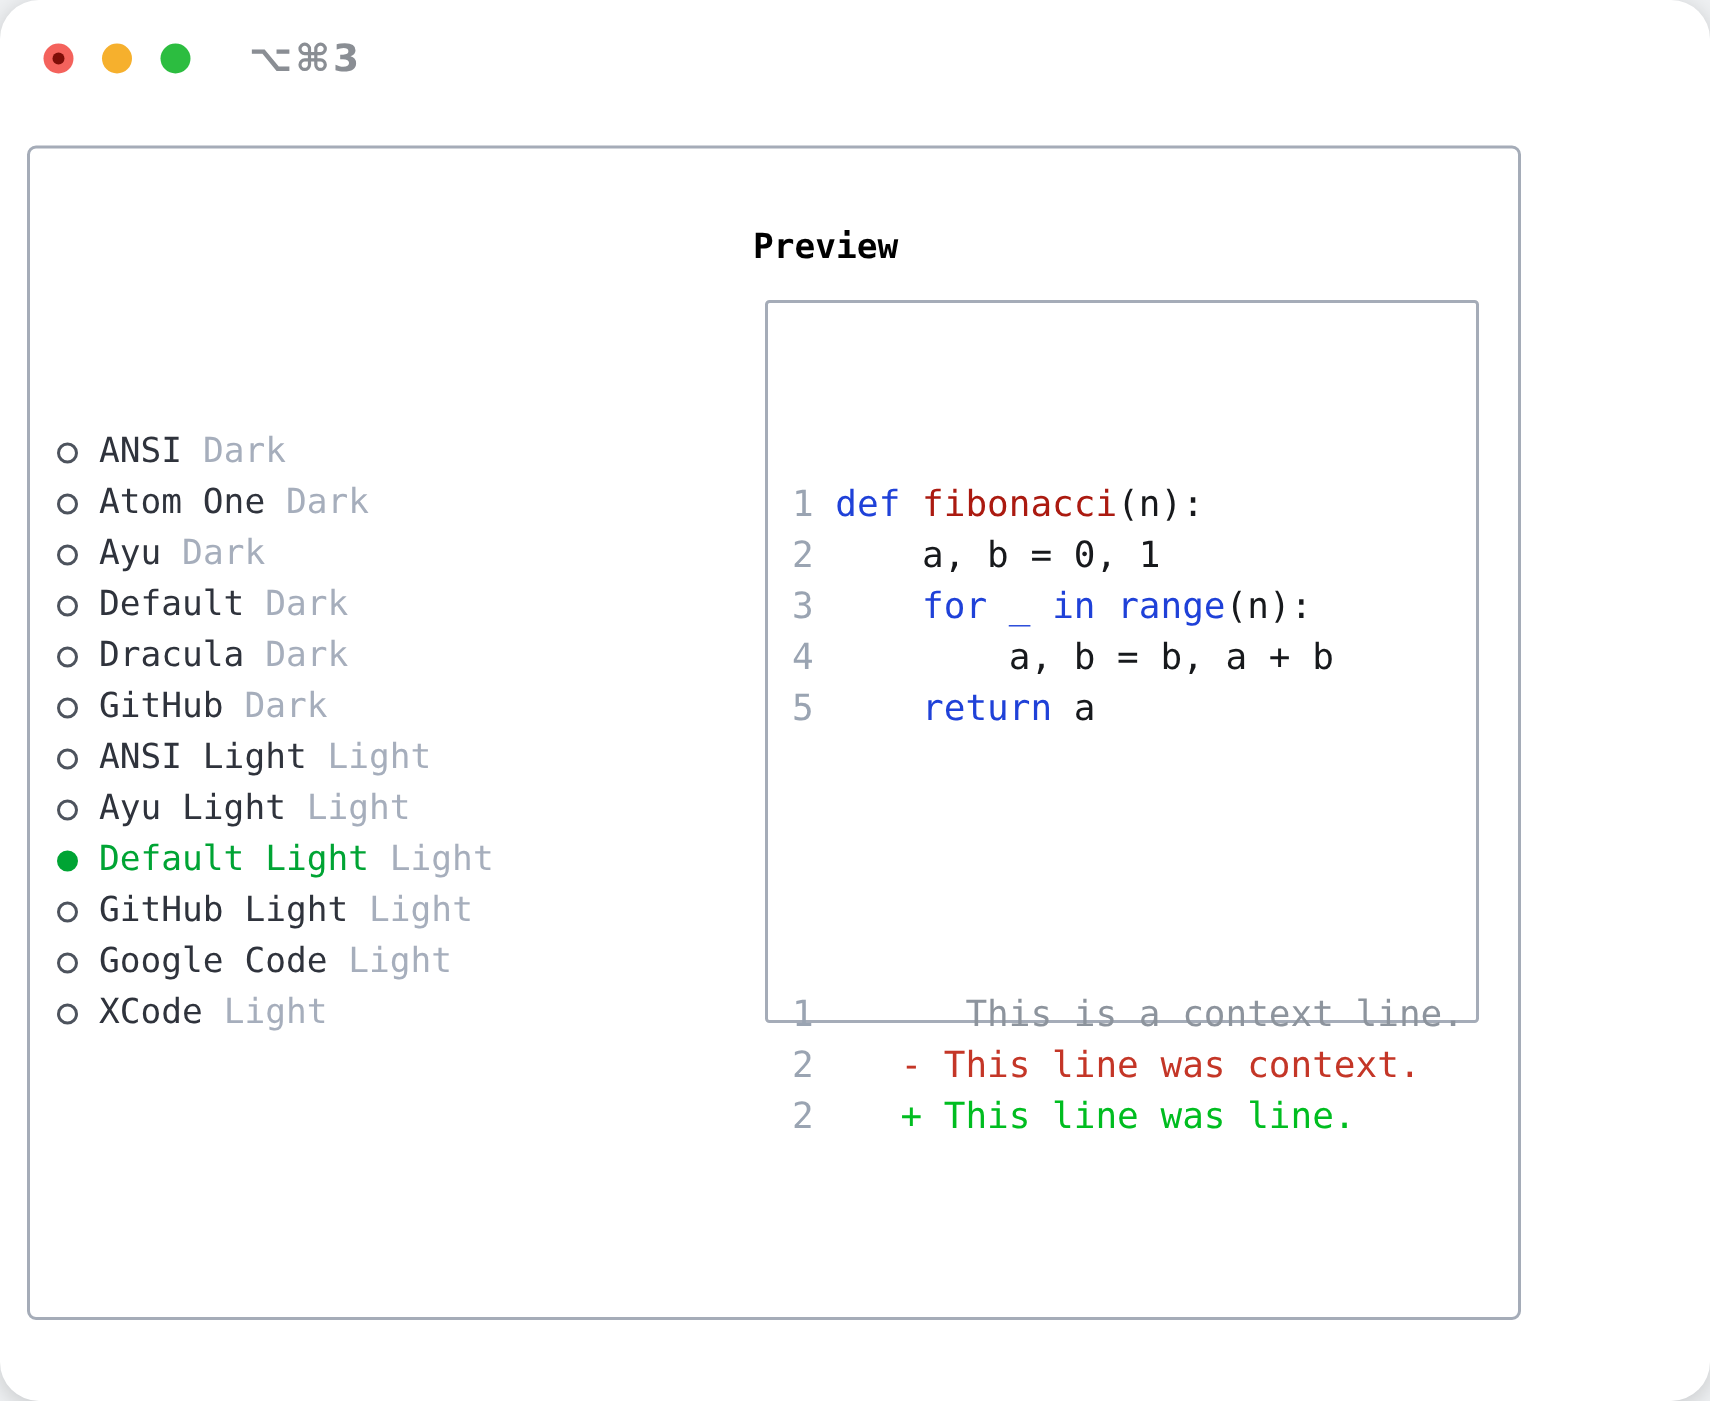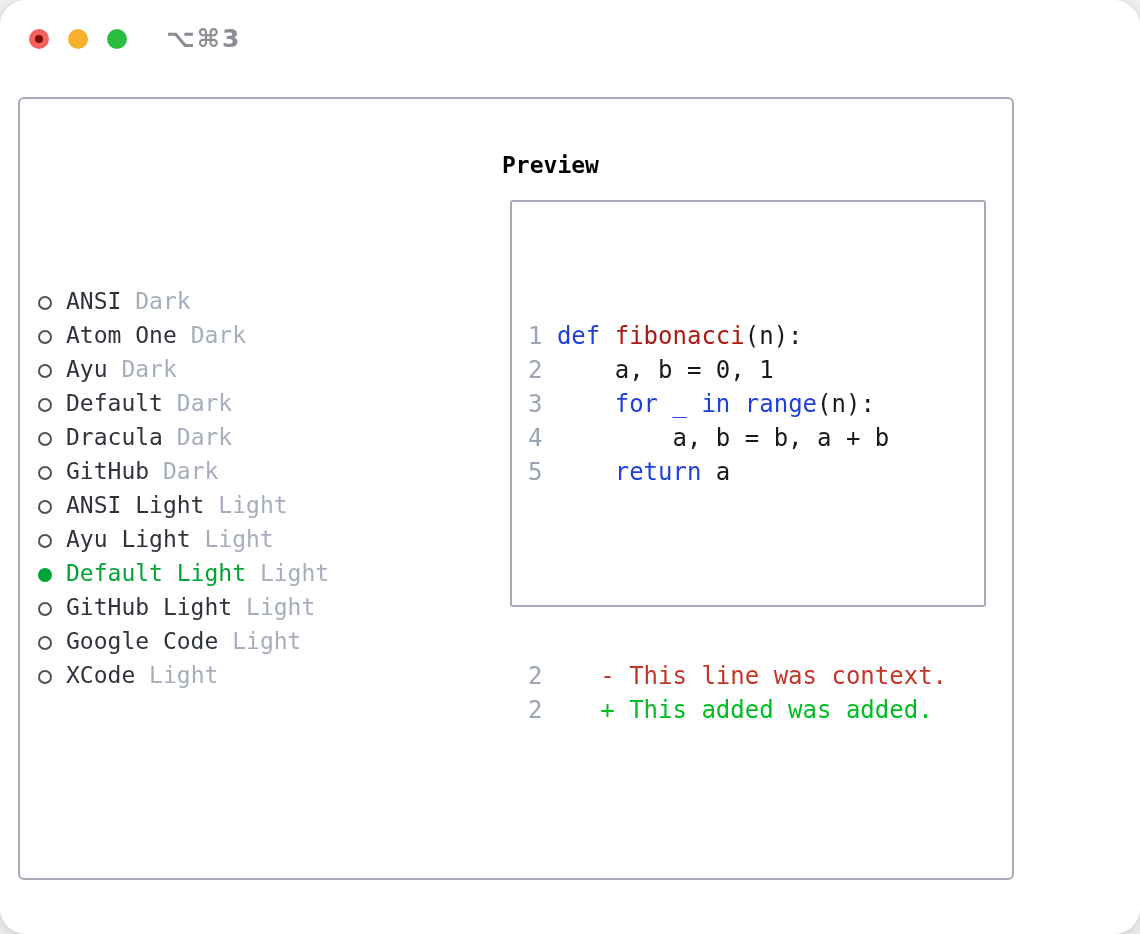--- a/index.html
+++ b/index.html
@@ -36,21 +36,21 @@
   }
   .mk .circ.sel{background:var(--selected);border-color:var(--selected)}
   .hdr{font-weight:700;color:#000}
   .sel-text{color:var(--selected)}
   .muted{color:var(--muted)}
   .preview-title{
     position:absolute;left:482px;top:49px;line-height:34px;
     font-size:23px;font-weight:700;color:#000;
   }
   .pbox{
-    position:absolute;left:490px;top:101px;width:476px;height:407px;
+    position:absolute;left:490px;top:101px;width:476px;height:482px;
     border:2px solid var(--border);border-radius:3px;box-sizing:border-box;
   }
   .pcontent{
     position:absolute;left:16px;top:49px;
     font-size:24px;line-height:34px;white-space:pre;
   }
   .ln{color:var(--line_number)}
   .c-keyword{color:var(--keyword)}
   .c-function{color:var(--function)}
   .c-code_text{color:var(--code_text)}
@@ -83,18 +83,18 @@
       
       
     </div>
 
     <div class="preview-title">Preview</div>
 
     <div class="pbox">
       <div class="pcontent">
         <div id="code-lines"><div class="row"><span class="ln">1 </span><span class="c-keyword">def </span><span class="c-function">fibonacci</span><span class="c-code_text">(n):</span></div><div class="row"><span class="ln">2 </span><span class="c-code_text">    a, b = 0, 1</span></div><div class="row"><span class="ln">3 </span><span class="c-code_text">    </span><span class="c-keyword">for</span><span class="c-code_text"> </span><span class="c-keyword">_</span><span class="c-code_text"> </span><span class="c-keyword">in</span><span class="c-code_text"> </span><span class="c-keyword">range</span><span class="c-code_text">(n):</span></div><div class="row"><span class="ln">4 </span><span class="c-code_text">        a, b = b, a + b</span></div><div class="row"><span class="ln">5 </span><span class="c-code_text">    </span><span class="c-keyword">return</span><span class="c-code_text"> a</span></div></div>
         <div class="row"></div>
-        <div id="diff-lines"><div class="row"><span class="ln">2 </span><span class="c-deleted">   - This line was context.</span></div><div class="row"><span class="ln">2 </span><span class="c-added">   + This added was added.</span></div></div>
+        <div id="diff-lines"><div class="row"><span class="ln">1 </span><span class="c-context">      This is a context line.</span></div><div class="row"><span class="ln">2 </span><span class="c-deleted">   - This line was context.</span></div><div class="row"><span class="ln">2 </span><span class="c-added">   + This line was line.</span></div></div>
       </div>
     </div>
 
   </div>
 </div>
 
 </body></html>

